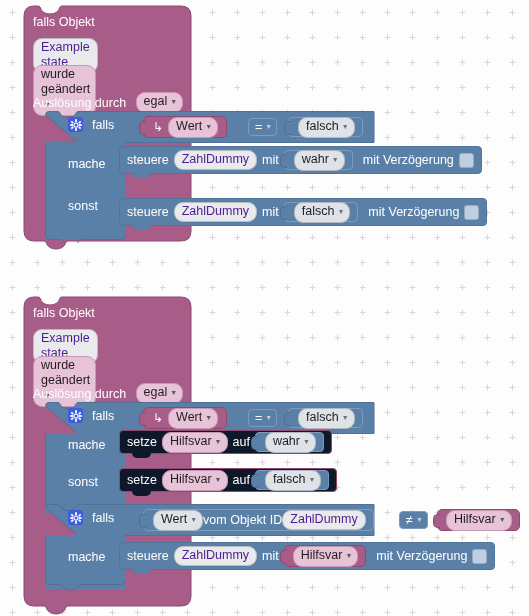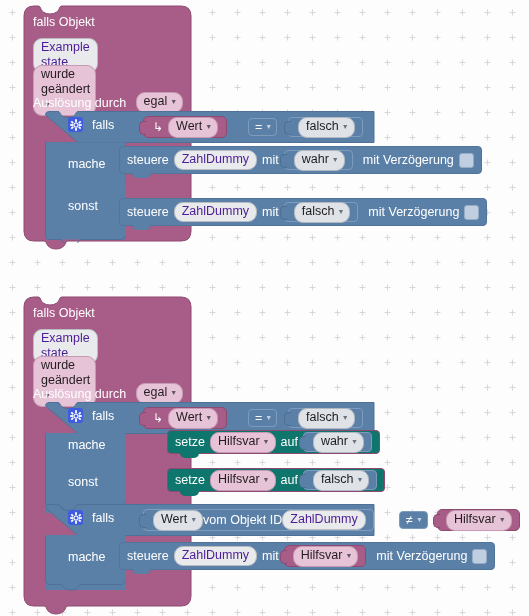--- a/index.html
+++ b/index.html
@@ -133,21 +133,21 @@
   .stmt {
     position: absolute;
     border-radius: 4px;
     box-sizing: border-box;
     display: flex;
     align-items: center;
     padding: 0 7px;
     white-space: nowrap;
   }
   .stmt.slate { background: #5b80a8; border: 1px solid #51749a; }
-  .stmt.magenta { background: #0f766e; border: 1px solid #8d4a70; margin-left: 48px; }
+  .stmt.magenta { background: #0f172a; border: 1px solid #8d4a70; }
   .stmt::before { 
     content: "";
     position: absolute;
     left: 12px; top: 0;
     width: 17px; height: 5px;
     background: inherit;
     border-radius: 0 0 7px 7px;
   }
   .stmt::after { 
     content: "";

